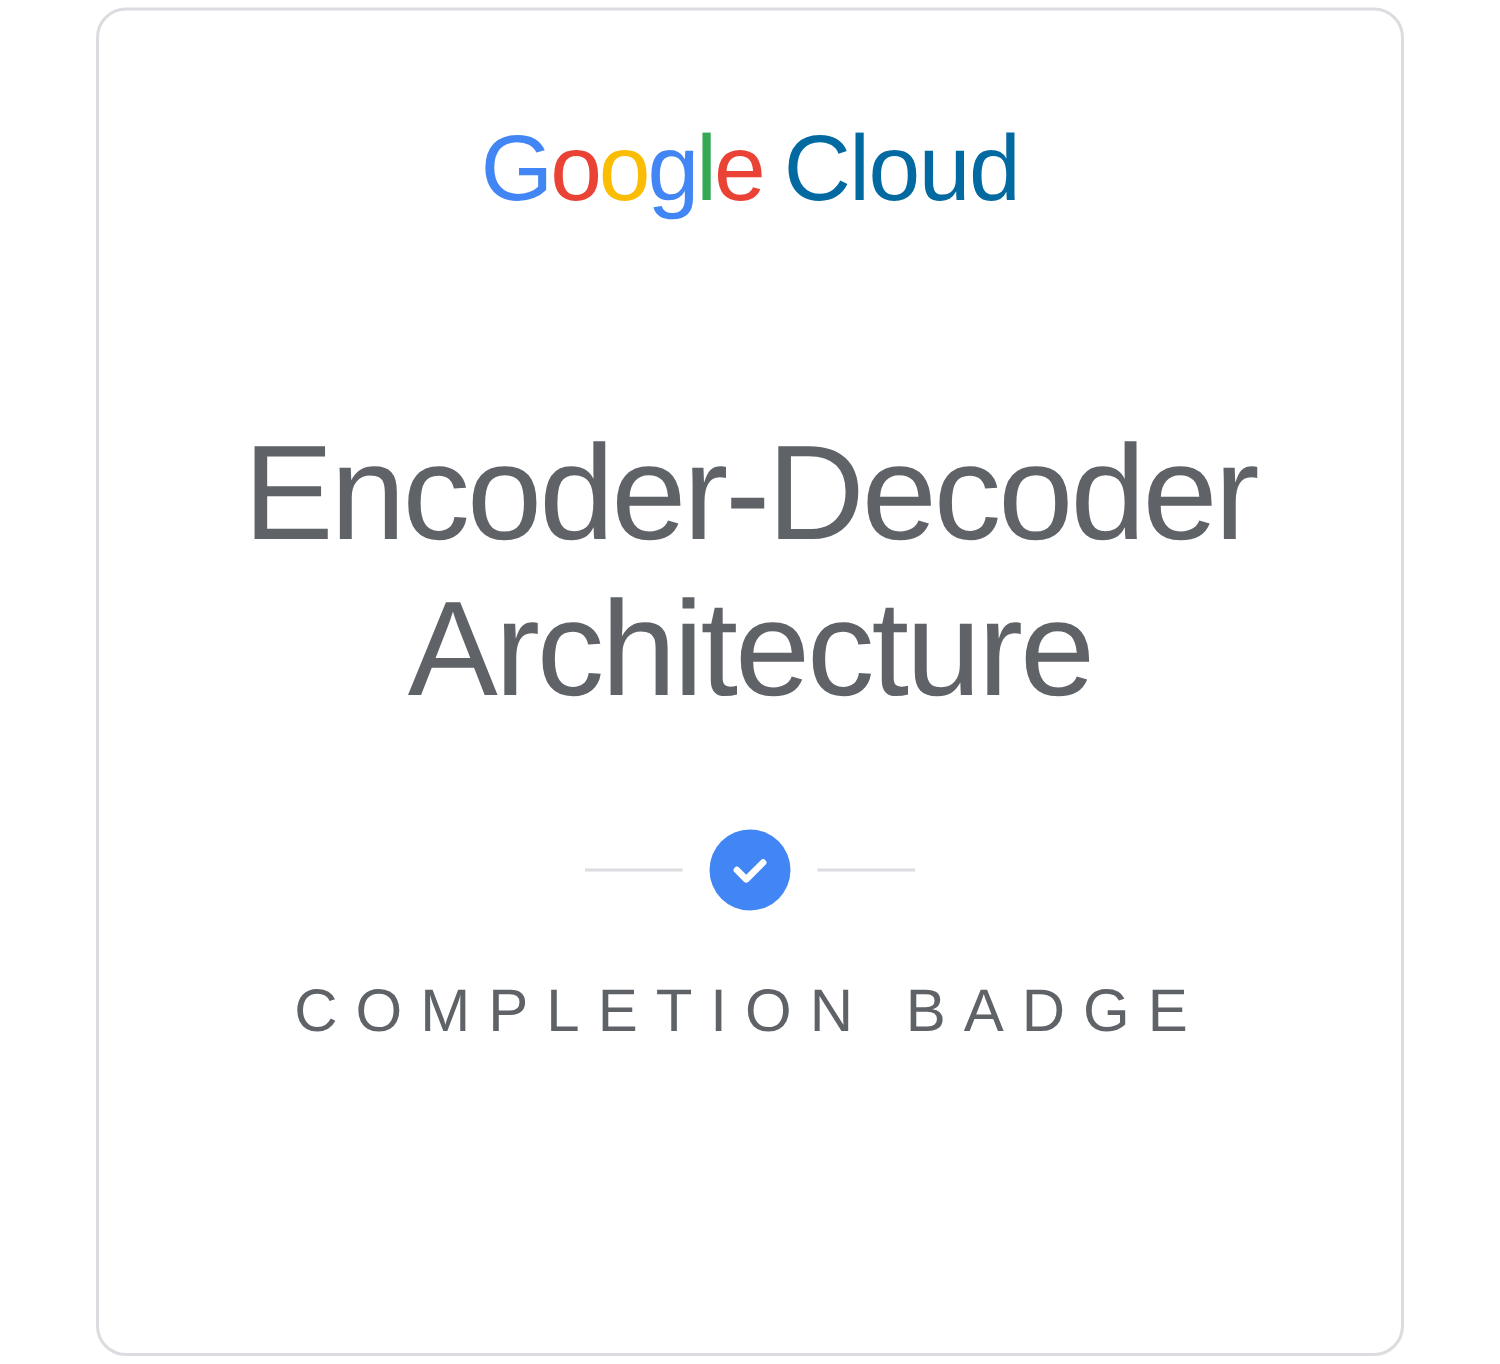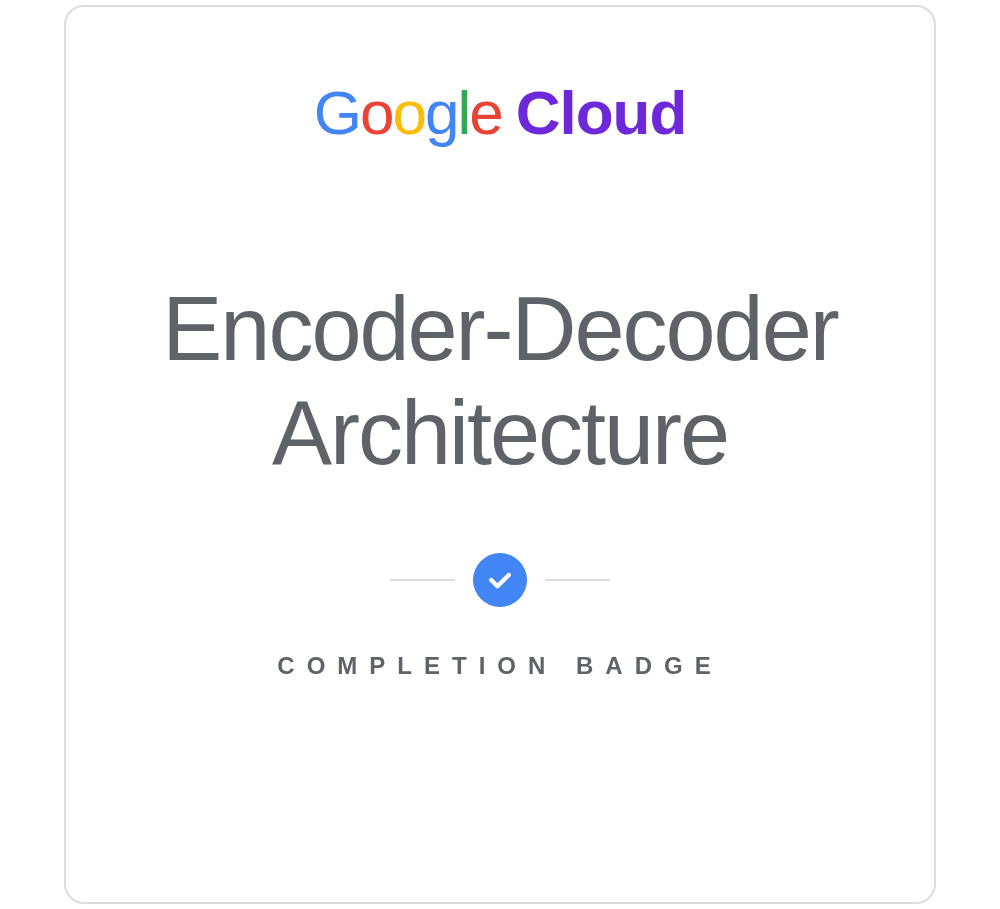--- a/index.html
+++ b/index.html
@@ -43,22 +43,22 @@
       letter-spacing: -2px;
     }
     
     .g-blue { color: #4285F4; }
     .g-red { color: #EA4335; }
     .g-yellow { color: #FBBC04; }
     .g-green { color: #34A853; }
     
     .cloud-text {
       font-size: 62px;
-      font-weight: 700;
-      color: #6d28d9;
+      font-weight: 400;
+      color: #0369a1;
       letter-spacing: -1px;
     }
     
     .course-title {
       font-size: 90px;
       font-weight: 400;
       color: #5f6368;
       text-align: center;
       line-height: 1.15;
       letter-spacing: -2px;
@@ -87,22 +87,22 @@
       align-items: center;
       justify-content: center;
     }
     
     .check-circle svg {
       width: 30px;
       height: 30px;
     }
     
     .completion-label {
-      font-size: 24px;
-      font-weight: 700;
+      font-size: 40px;
+      font-weight: 400;
       color: #5f6368;
       letter-spacing: 12px;
       text-align: center;
     }
   </style>
 </head>
 <body>
 
 <div class="badge-card">
 

